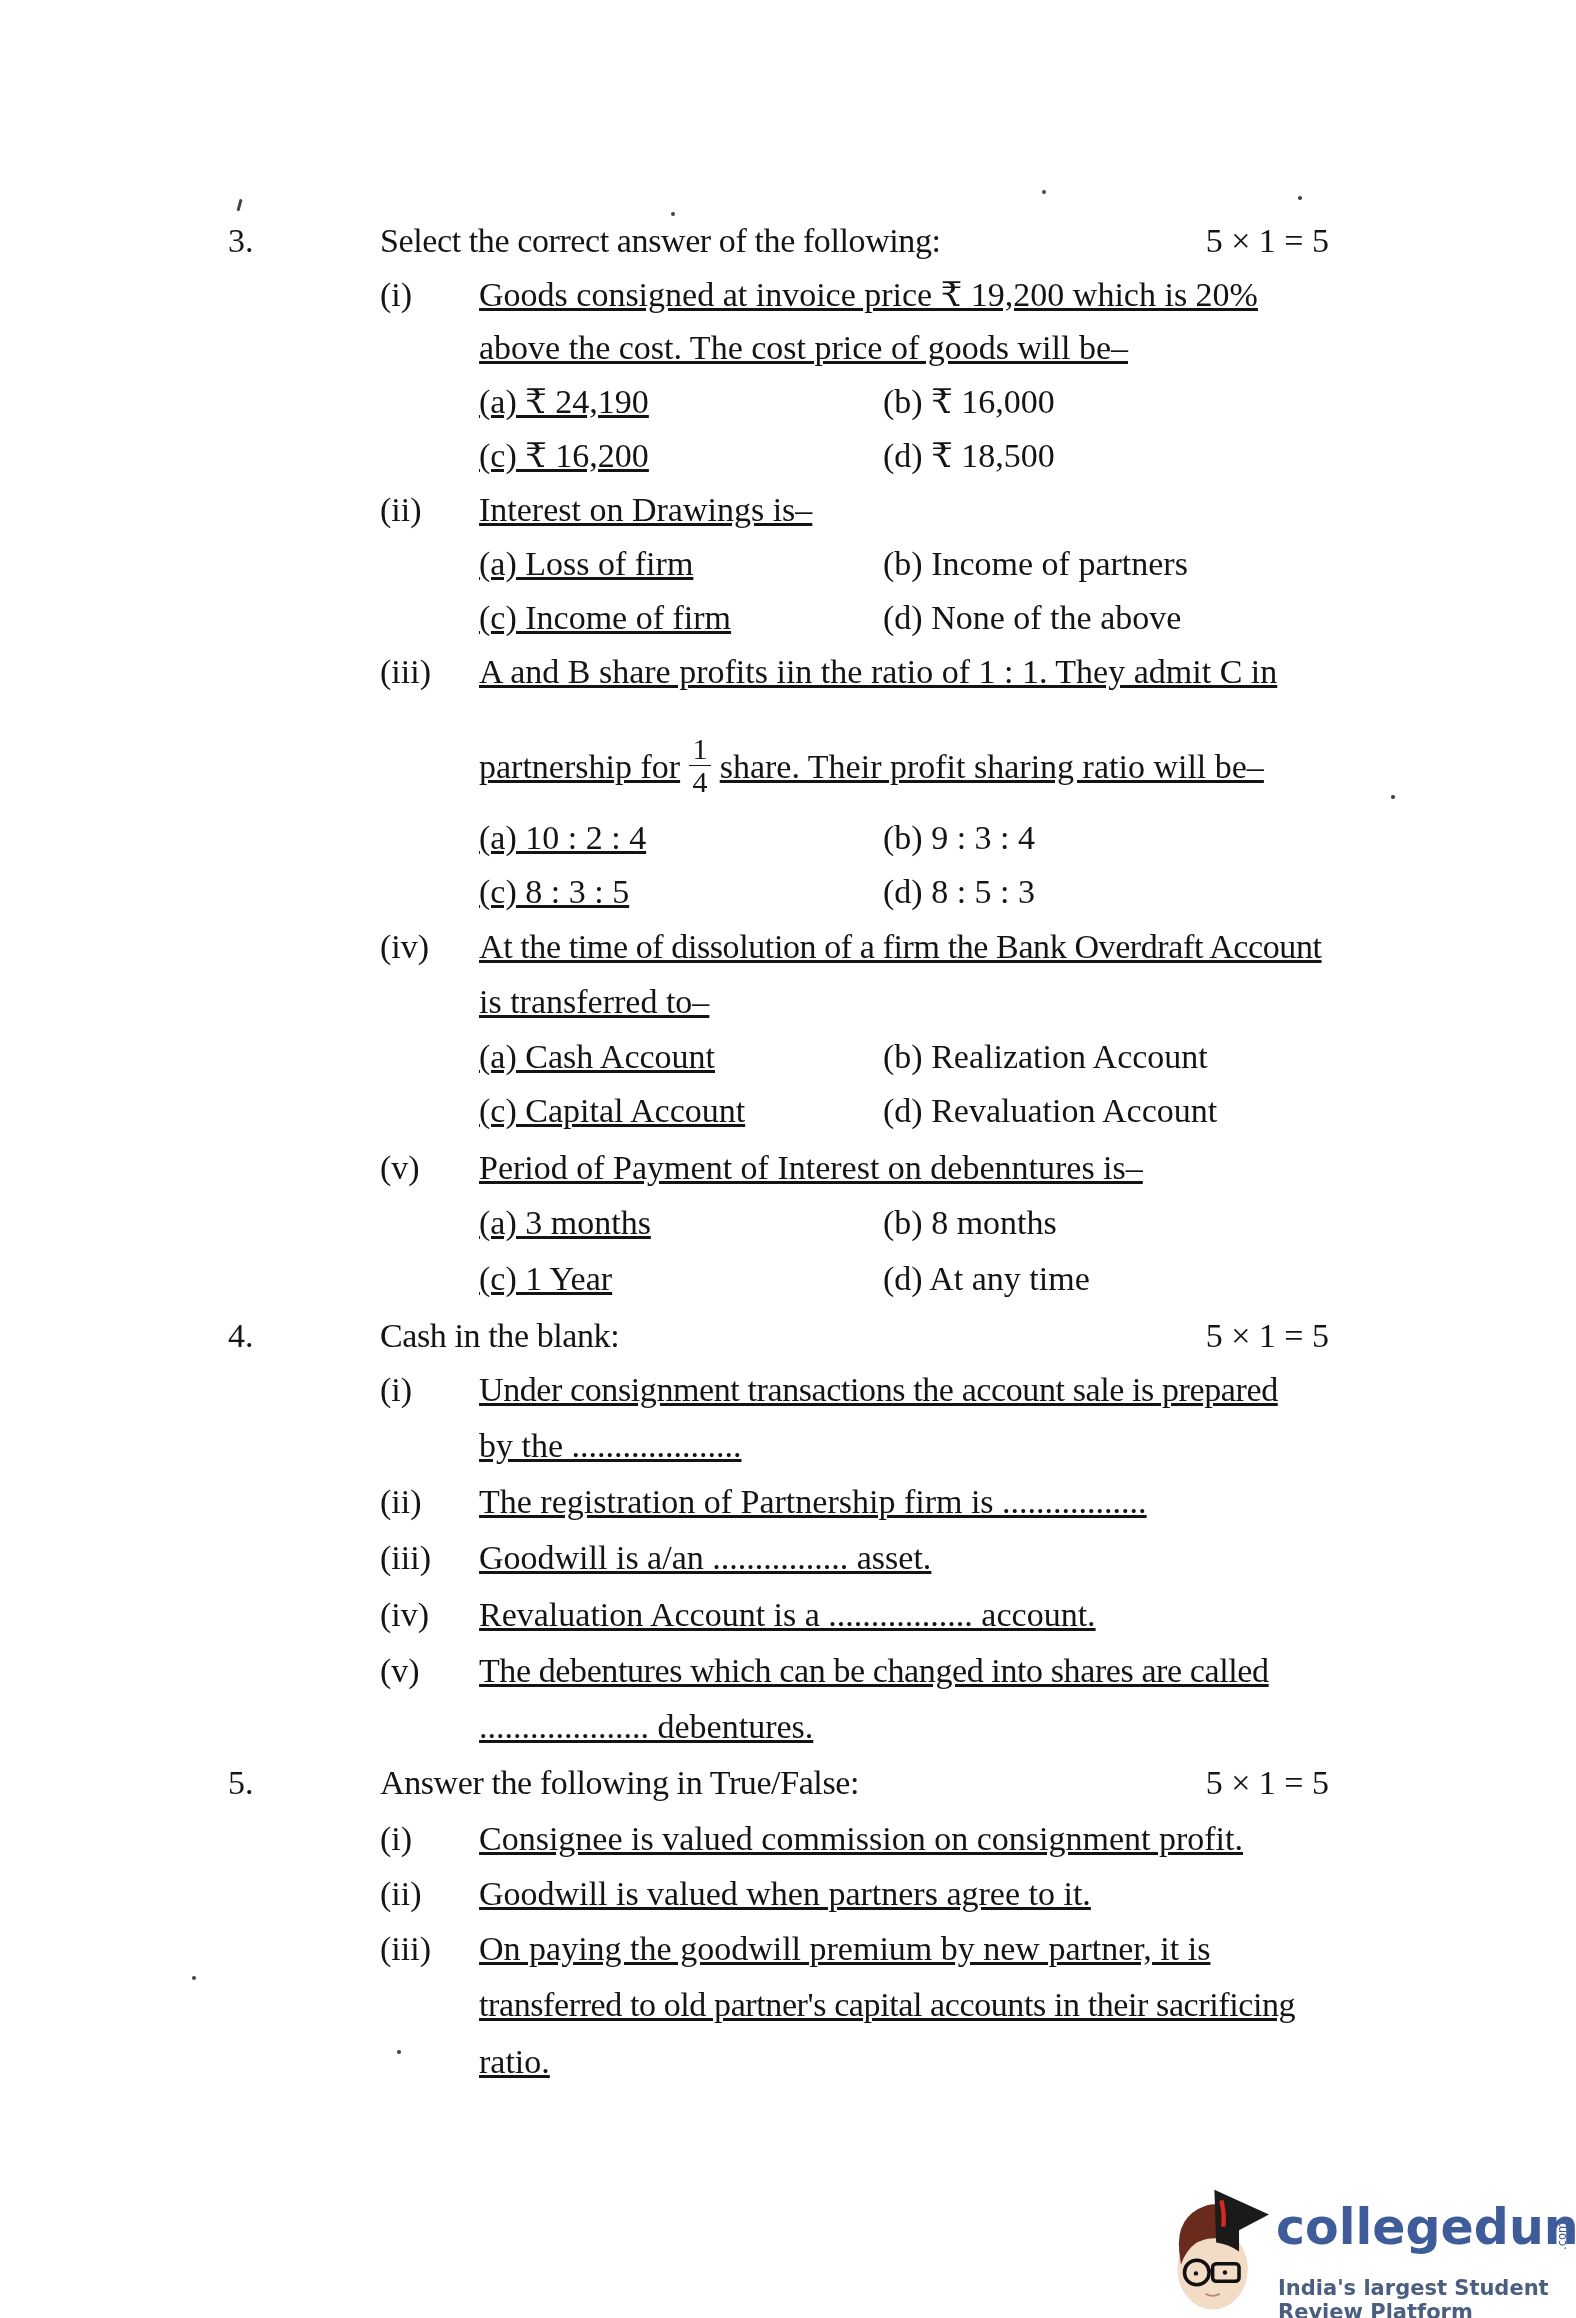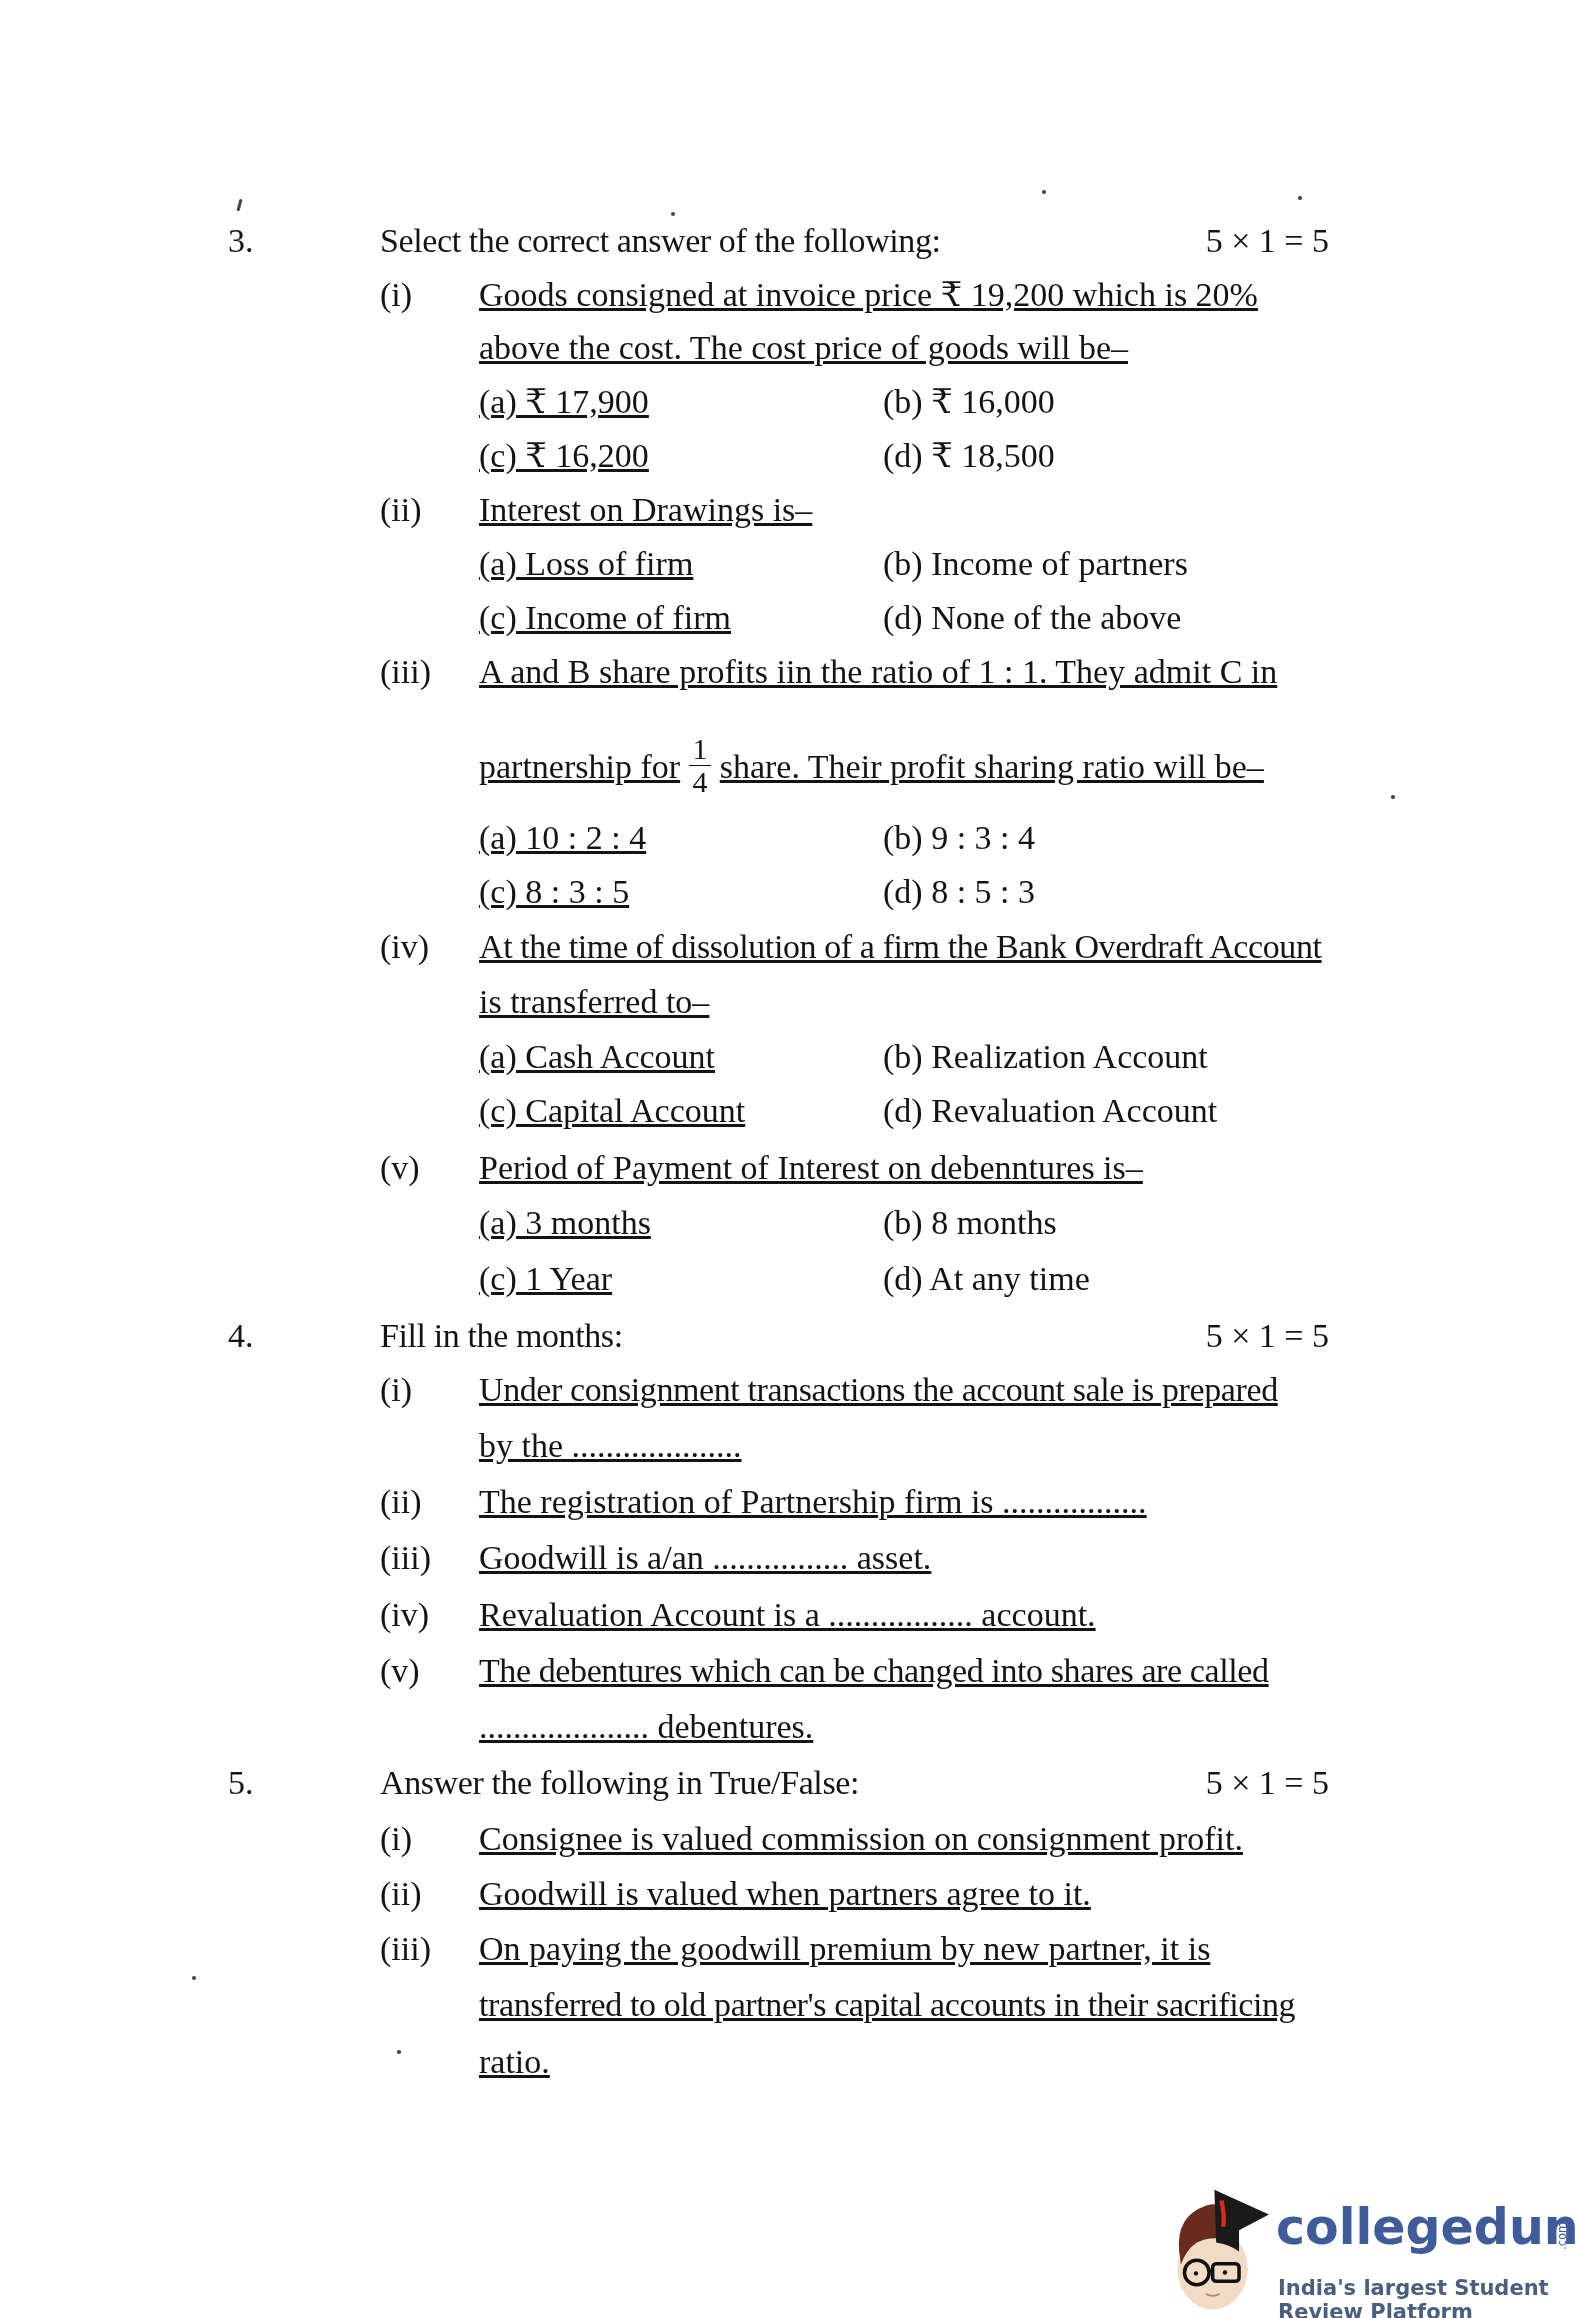--- a/index.html
+++ b/index.html
@@ -26,21 +26,21 @@
 
 <div>
 
   <div class="line qnum" style="top:221px">3.</div>
   <div class="line sub head" style="top:221px">Select the correct answer of the following:</div>
   <div class="line marks" style="top:221px">5 × 1 = 5</div>
 
   <div class="line sub" style="top:275px">(i)</div>
   <div class="line txt" style="top:275px">Goods consigned at invoice price ₹  19,200  which is 20%</div>
   <div class="line txt" style="top:328px">above the cost. The cost price of goods will be–</div>
-  <div class="line txt" style="top:382px">(a) ₹ 17,900</div>
+  <div class="line txt" style="top:382px">(a) ₹ 24,190</div>
   <div class="line optb" style="top:382px">(b) ₹ 16,000</div>
   <div class="line txt" style="top:436px">(c) ₹ 16,200</div>
   <div class="line optb" style="top:436px">(d) ₹ 18,500</div>
 
   <div class="line sub" style="top:490px">(ii)</div>
   <div class="line txt" style="top:490px">Interest on Drawings is–</div>
   <div class="line txt" style="top:544px">(a)  Loss of firm</div>
   <div class="line optb" style="top:544px">(b)  Income of partners</div>
   <div class="line txt" style="top:598px">(c)  Income of firm</div>
   <div class="line optb" style="top:598px">(d)  None of the above</div>
@@ -64,21 +64,21 @@
   <div class="line optb" style="top:1091px">(d)  Revaluation Account</div>
 
   <div class="line sub" style="top:1148px">(v)</div>
   <div class="line txt" style="top:1148px">Period of Payment of Interest on debenntures is–</div>
   <div class="line txt" style="top:1203px">(a)  3  months</div>
   <div class="line optb" style="top:1203px">(b)  8  months</div>
   <div class="line txt" style="top:1259px">(c)  1  Year</div>
   <div class="line optb" style="top:1259px">(d)  At any time</div>
 
   <div class="line qnum" style="top:1316px">4.</div>
-  <div class="line sub head" style="top:1316px">Fill in the months:</div>
+  <div class="line sub head" style="top:1316px">Cash in the blank:</div>
   <div class="line marks" style="top:1316px">5 × 1 = 5</div>
 
   <div class="line sub" style="top:1370px">(i)</div>
   <div class="line txt head" style="top:1370px">Under consignment transactions the account sale is prepared</div>
   <div class="line txt" style="top:1426px">by the ....................</div>
 
   <div class="line sub" style="top:1482px">(ii)</div>
   <div class="line txt" style="top:1482px">The registration of Partnership firm is .................</div>
 
   <div class="line sub" style="top:1538px">(iii)</div>

